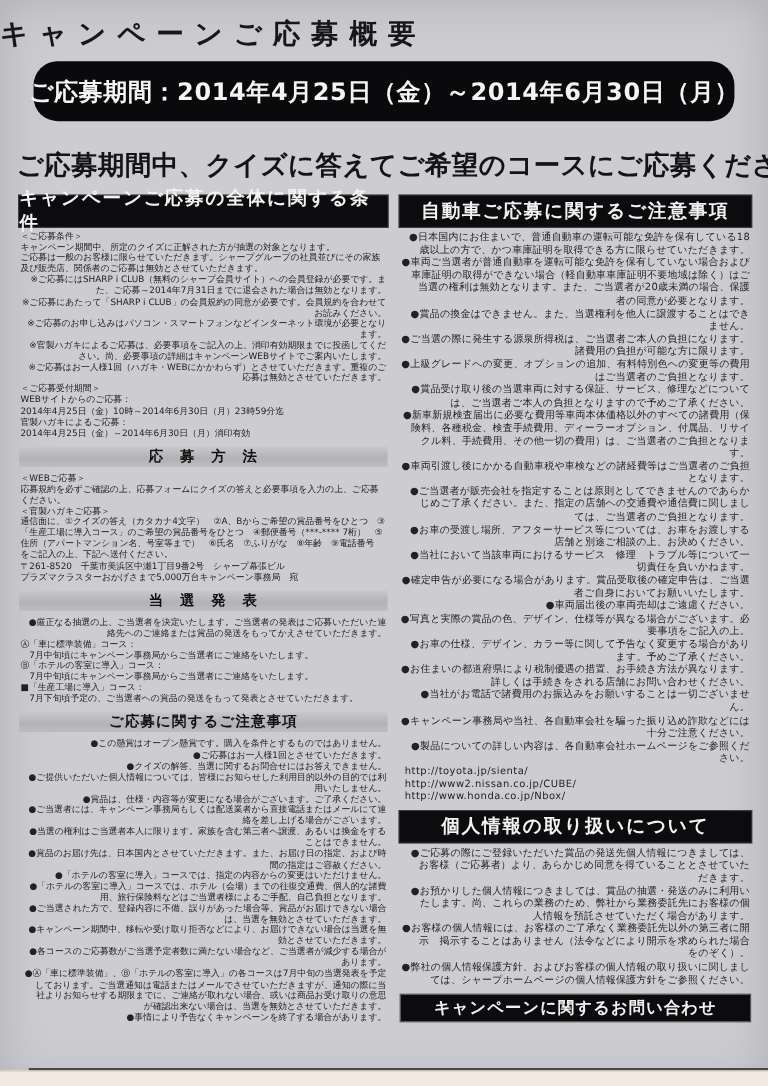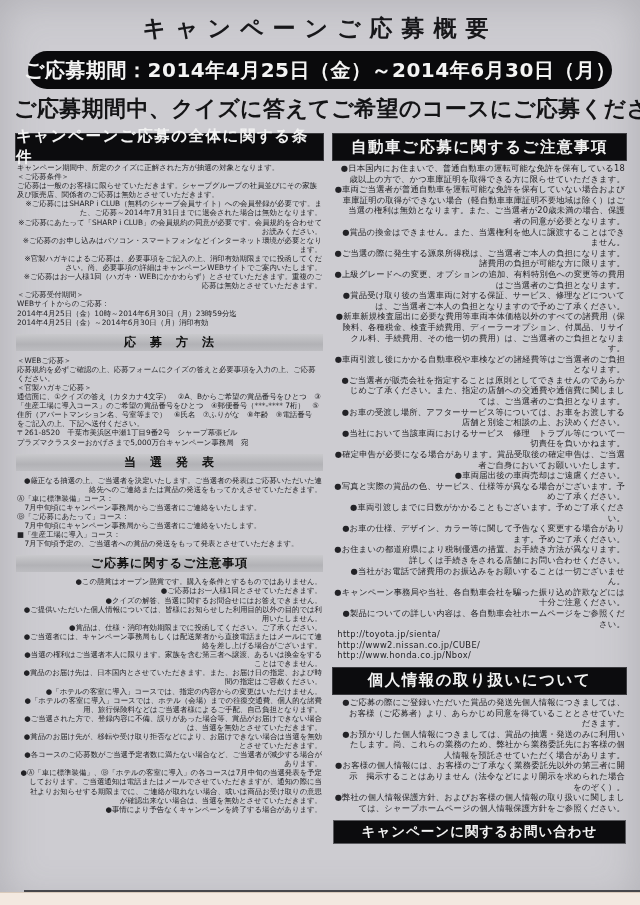--- a/index.html
+++ b/index.html
@@ -1,21 +1,21 @@
 <!DOCTYPE html>
 <html lang="ja"><head>
 <meta charset="utf-8">
 <style>
   html,body{margin:0;padding:0;}
   body{background:#9a9a9e;font-family:"DejaVu Sans","Liberation Sans",sans-serif;}
   .page{position:relative;width:640px;height:905px;margin:0 auto;background:#cdccd1;overflow:hidden;color:#222226;
         box-shadow:inset 0 0 40px rgba(120,120,125,.35);}
   
-  .page-title{margin-top:13px;text-align:center;font-size:23px;font-weight:bold;letter-spacing:9px;color:#17171a;}
-  .period-banner{width:584px;height:38px;margin:7px auto 5px;background:#0a0a0c;border-radius:20px;
+  .page-title{margin-top:13px;text-align:left;font-size:23px;font-weight:bold;letter-spacing:9px;color:#17171a;}
+  .period-banner{width:584px;height:50px;margin:7px auto 22px;background:#0a0a0c;border-radius:20px;
         color:#f4f4f4;font-size:20px;font-weight:bold;display:flex;align-items:center;justify-content:center;
         letter-spacing:.5px;white-space:nowrap;}
   .subtitle{width:612px;margin:2px auto 8px;font-size:22px;font-weight:bold;color:#141416;
         text-align:justify;text-align-last:justify;white-space:nowrap;letter-spacing:.4px;}
   
   .cols{display:flex;gap:10px;padding:2px 14px 0 16px;}
   .col-left{width:307px;flex:none;}
   .col-right{flex:1;min-width:0;}
   .sec{margin-bottom:6px;}
   .bar{display:flex;align-items:center;justify-content:center;font-weight:bold;}
@@ -51,31 +51,32 @@
   <div class="period-banner">ご応募期間：2014年4月25日（金）～2014年6月30日（月）</div>
 
   <div class="subtitle">ご応募期間中、クイズに答えてご希望のコースにご応募ください。</div>
 
   <div class="cols">
 
     <div class="col-left">
         <section class="sec">
           <div class="bar bar-black">キャンペーンご応募の全体に関する条件</div>
           <div class="body">
+            <div class="ln">＜ご応募条件＞</div>
             <div class="ln">キャンペーン期間中、所定のクイズに正解された方が抽選の対象となります。</div>
-            <div class="ln">＜ご応募条件＞</div>
             <div class="ln">ご応募は一般のお客様に限らせていただきます。シャープグループの社員並びにその家族及び販売店、関係者のご応募は無効とさせていただきます。</div>
             <div class="ln hang">※ご応募にはSHARP i CLUB（無料のシャープ会員サイト）への会員登録が必要です。また、ご応募～2014年7月31日までに退会された場合は無効となります。</div>
             <div class="ln hang">※ご応募にあたって「SHARP i CLUB」の会員規約の同意が必要です。会員規約を合わせてお読みください。</div>
             <div class="ln hang">※ご応募のお申し込みはパソコン・スマートフォンなどインターネット環境が必要となります。</div>
             <div class="ln hang">※官製ハガキによるご応募は、必要事項をご記入の上、消印有効期限までに投函してください。尚、必要事項の詳細はキャンペーンWEBサイトでご案内いたします。</div>
             <div class="ln hang">※ご応募はお一人様1回（ハガキ・WEBにかかわらず）とさせていただきます。重複のご応募は無効とさせていただきます。</div>
             <div class="ln">＜ご応募受付期間＞</div>
             <div class="ln">WEBサイトからのご応募：</div>
             <div class="ln">2014年4月25日（金）10時～2014年6月30日（月）23時59分迄</div>
+            <div class="ln">官製ハガキによるご応募：</div>
             <div class="ln">2014年4月25日（金）～2014年6月30日（月）消印有効</div>
           </div>
         </section>
         <section class="sec">
           <div class="bar bar-gray">応　募　方　法</div>
           <div class="body">
             <div class="ln">＜WEBご応募＞</div>
             <div class="ln">応募規約を必ずご確認の上、応募フォームにクイズの答えと必要事項を入力の上、ご応募ください。</div>
             <div class="ln">＜官製ハガキご応募＞</div>
             <div class="ln">通信面に、①クイズの答え（カタカナ4文字）　②A、Bからご希望の賞品番号をひとつ　③「生産工場に導入コース」のご希望の賞品番号をひとつ　④郵便番号（***-**** 7桁）　⑤住所（アパートマンション名、号室等まで）　⑥氏名　⑦ふりがな　⑧年齢　⑨電話番号</div>
@@ -83,41 +84,41 @@
             <div class="ln">〒261-8520　千葉市美浜区中瀬1丁目9番2号　シャープ幕張ビル</div>
             <div class="ln">プラズマクラスターおかげさまで5,000万台キャンペーン事務局　宛</div>
           </div>
         </section>
         <section class="sec">
           <div class="bar bar-gray">当　選　発　表</div>
           <div class="body">
             <div class="ln hang">●厳正なる抽選の上、ご当選者を決定いたします。ご当選者の発表はご応募いただいた連絡先へのご連絡または賞品の発送をもってかえさせていただきます。</div>
             <div class="ln">Ⓐ「車に標準装備」コース：</div>
             <div class="ln ind">7月中旬頃にキャンペーン事務局からご当選者にご連絡をいたします。</div>
-            <div class="ln">Ⓑ「ご応募にあたって」コース：</div>
+            <div class="ln">Ⓑ「ホテルの客室に導入」コース：</div>
             <div class="ln ind">7月中旬頃にキャンペーン事務局からご当選者にご連絡をいたします。</div>
             <div class="ln">■「生産工場に導入」コース：</div>
             <div class="ln ind">7月下旬頃予定の、ご当選者への賞品の発送をもって発表とさせていただきます。</div>
           </div>
         </section>
         <section class="sec">
           <div class="bar bar-gray">ご応募に関するご注意事項</div>
           <div class="body">
             <div class="ln hang">●この懸賞はオープン懸賞です。購入を条件とするものではありません。</div>
             <div class="ln hang">●ご応募はお一人様1回とさせていただきます。</div>
             <div class="ln hang">●クイズの解答、当選に関するお問合せにはお答えできません。</div>
             <div class="ln hang">●ご提供いただいた個人情報については、皆様にお知らせした利用目的以外の目的では利用いたしません。</div>
-            <div class="ln hang">●賞品は、仕様・消印有効期限までに投函してください。ご了承ください。</div>
+            <div class="ln hang">●賞品は、仕様・内容等が変更になる場合がございます。ご了承ください。</div>
             <div class="ln hang">●ご当選者には、キャンペーン事務局もしくは配送業者から直接電話またはメールにて連絡を差し上げる場合がございます。</div>
             <div class="ln hang">●当選の権利はご当選者本人に限ります。家族を含む第三者へ譲渡、あるいは換金をすることはできません。</div>
             <div class="ln hang">●賞品のお届け先は、日本国内とさせていただきます。また、お届け日の指定、および時間の指定はご容赦ください。</div>
             <div class="ln hang">●「ホテルの客室に導入」コースでは、指定の内容からの変更はいただけません。</div>
             <div class="ln hang">●「ホテルの客室に導入」コースでは、ホテル（会場）までの往復交通費、個人的な諸費用、旅行保険料などはご当選者様によるご手配、自己負担となります。</div>
             <div class="ln hang">●ご当選された方で、登録内容に不備、誤りがあった場合等、賞品がお届けできない場合は、当選を無効とさせていただきます。</div>
-            <div class="ln hang">●賞品のお届け先が、移転や受け取り拒否などにより、お届けできない場合は当選を無効とさせていただきます。</div>
+            <div class="ln hang">●キャンペーン期間中、移転や受け取り拒否などにより、お届けできない場合は当選を無効とさせていただきます。</div>
             <div class="ln hang">●各コースのご応募数がご当選予定者数に満たない場合など、ご当選者が減少する場合があります。</div>
             <div class="ln hang">●Ⓐ「車に標準装備」、Ⓑ「ホテルの客室に導入」の各コースは7月中旬の当選発表を予定しております。ご当選通知は電話またはメールでさせていただきますが、通知の際に当社よりお知らせする期限までに、ご連絡が取れない場合、或いは商品お受け取りの意思が確認出来ない場合は、当選を無効とさせていただきます。</div>
             <div class="ln hang">●事情により予告なくキャンペーンを終了する場合があります。</div>
           </div>
         </section>
       </div>
 
     <div class="col-right">
       <div>
           <section class="sec">
@@ -129,22 +130,21 @@
               <div class="ln hang">●ご当選の際に発生する源泉所得税は、ご当選者ご本人の負担になります。諸費用の負担が可能な方に限ります。</div>
               <div class="ln hang">●上級グレードへの変更、オプションの追加、有料特別色への変更等の費用はご当選者のご負担となります。</div>
               <div class="ln hang">●賞品受け取り後の当選車両に対する保証、サービス、修理などについては、ご当選者ご本人の負担となりますので予めご了承ください。</div>
               <div class="ln hang">●新車新規検査届出に必要な費用等車両本体価格以外のすべての諸費用（保険料、各種税金、検査手続費用、ディーラーオプション、付属品、リサイクル料、手続費用、その他一切の費用）は、ご当選者のご負担となります。</div>
               <div class="ln hang">●車両引渡し後にかかる自動車税や車検などの諸経費等はご当選者のご負担となります。</div>
               <div class="ln hang">●ご当選者が販売会社を指定することは原則としてできませんのであらかじめご了承ください。また、指定の店舗への交通費や通信費に関しましては、ご当選者のご負担となります。</div>
               <div class="ln hang">●お車の受渡し場所、アフターサービス等については、お車をお渡しする店舗と別途ご相談の上、お決めください。</div>
               <div class="ln hang">●当社において当該車両におけるサービス　修理　トラブル等について一切責任を負いかねます。</div>
               <div class="ln hang">●確定申告が必要になる場合があります。賞品受取後の確定申告は、ご当選者ご自身においてお願いいたします。</div>
               <div class="ln hang">●車両届出後の車両売却はご遠慮ください。</div>
-              <div class="ln hang">●写真と実際の賞品の色、サービス、仕様等が異なる場合がございます。予めご了承ください。</div>
-              <div class="ln hang">●車両引渡しまでに日数がかかることもございます。予めご了承ください。</div>
+              <div class="ln hang">●写真と実際の賞品の色、デザイン、仕様等が異なる場合がございます。必要事項をご記入の上。</div>
               <div class="ln hang">●お車の仕様、デザイン、カラー等に関して予告なく変更する場合があります。予めご了承ください。</div>
               <div class="ln hang">●お住まいの都道府県により税制優遇の措置、お手続き方法が異なります。詳しくは手続きをされる店舗にお問い合わせください。</div>
               <div class="ln hang">●当社がお電話で諸費用のお振込みをお願いすることは一切ございません。</div>
               <div class="ln hang">●キャンペーン事務局や当社、各自動車会社を騙った振り込め詐欺などには十分ご注意ください。</div>
               <div class="ln hang">●製品についての詳しい内容は、各自動車会社ホームページをご参照ください。</div>
               <div class="ln url">http://toyota.jp/sienta/</div>
               <div class="ln url">http://www2.nissan.co.jp/CUBE/</div>
               <div class="ln url">http://www.honda.co.jp/Nbox/</div>
             </div>
           </section>

